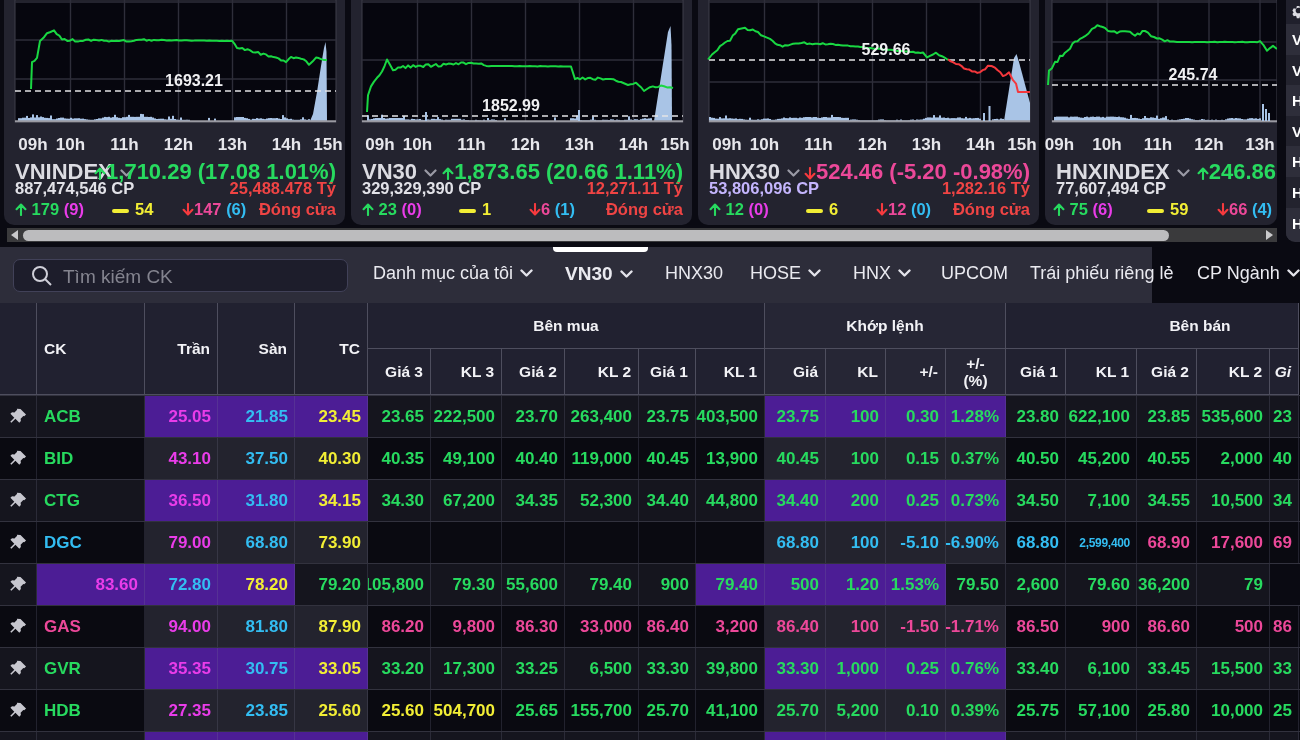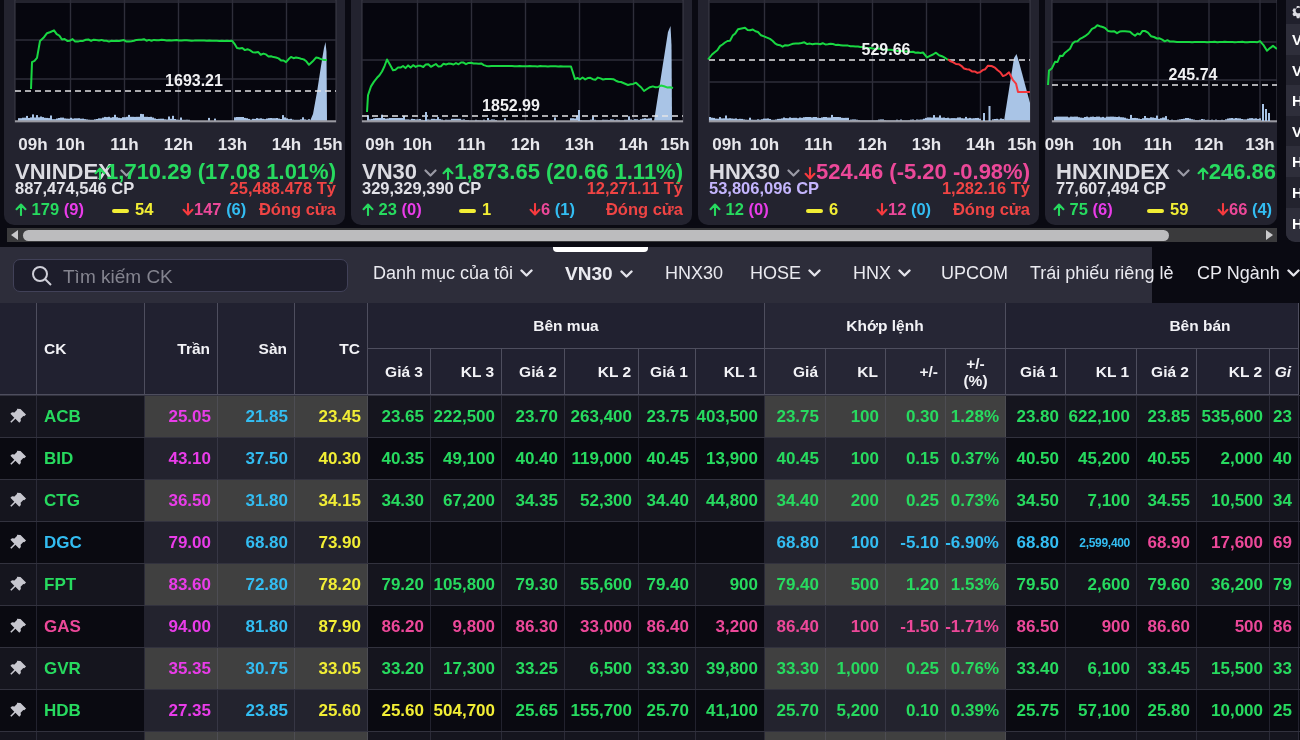--- a/index.html
+++ b/index.html
@@ -33,21 +33,21 @@
 .hrow,.drow{display:grid;grid-template-columns:37px 108px 73px 77px 73px 63px 71px 63px 74px 57px 69px 61px 60px 60px 60px 60px 71px 60px 73px 29px;}
 .hc{background:#212130;color:#f2f2f6;font-weight:bold;font-size:15.5px;
  border-right:1px solid #4e4e5e;border-bottom:1px solid #4e4e5e;
  display:flex;align-items:center;justify-content:flex-end;padding-right:7px;}
 .hc.lt{justify-content:flex-start;padding-left:7px;}
 .hc.ct{justify-content:center;padding-right:0;}
 .hc.k{background:#262635;}
 .dc{font-size:17px;font-weight:bold;display:flex;align-items:center;justify-content:flex-end;
  padding-right:6px;border-right:1px solid rgba(125,125,150,.22);white-space:nowrap;overflow:hidden;}
 .drow{height:42px;border-top:1px solid rgba(155,155,175,.28);}
-.row0 .dc{background:#15151e}.row0 .dc.lt2{background:#404040}
+.row0 .dc{background:#15151e}.row0 .dc.lt2{background:#4c1d95}
 .row1 .dc{background:#0a0a11}.row1 .dc.lt2{background:#23232e}
 .dc.tick{justify-content:flex-start;padding-left:7px;font-size:17px;}
 .dc.pin{justify-content:center;padding-right:0;}
 
 #side{position:absolute;left:1286px;top:0;width:14px;height:242px;background:#2e2e3a;border-radius:0 0 0 9px;overflow:hidden}
 .srow{position:absolute;left:0;width:14px;height:31px;color:#fff;font-size:15px;font-weight:bold;line-height:31px;padding-left:6px;overflow:hidden}
 </style></head>
 <body>
 <div id="charts">
     <div class="panel" style="left:4px;width:341px">
@@ -902,21 +902,20 @@
       <div class="dc r">68.90</div>
       <div class="dc r">17,600</div>
       <div class="dc r">69</div>
     </div>
     <div class="drow row0">
       <div class="dc pin">
         <svg width="19" height="19" viewBox="0 0 24 24">
           <path fill="#c7c7cf" d="M14.5 2.5l7 7-2.2 2.2-1.2-.4-3.4 3.4.3 3.1-2 2-4.9-4.9-5.1 5.1-1.4-1.4 5.1-5.1-4.9-4.9 2-2 3.1.3 3.4-3.4-.4-1.2z"></path>
         </svg>
       </div>
-      <div class="dc tick g">FPT</div>
       <div class="dc lt2 m">83.60</div>
       <div class="dc lt2 c">72.80</div>
       <div class="dc lt2 y">78.20</div>
       <div class="dc g">79.20</div>
       <div class="dc g">105,800</div>
       <div class="dc g">79.30</div>
       <div class="dc g">55,600</div>
       <div class="dc g">79.40</div>
       <div class="dc g">900</div>
       <div class="dc lt2 g">79.40</div>

